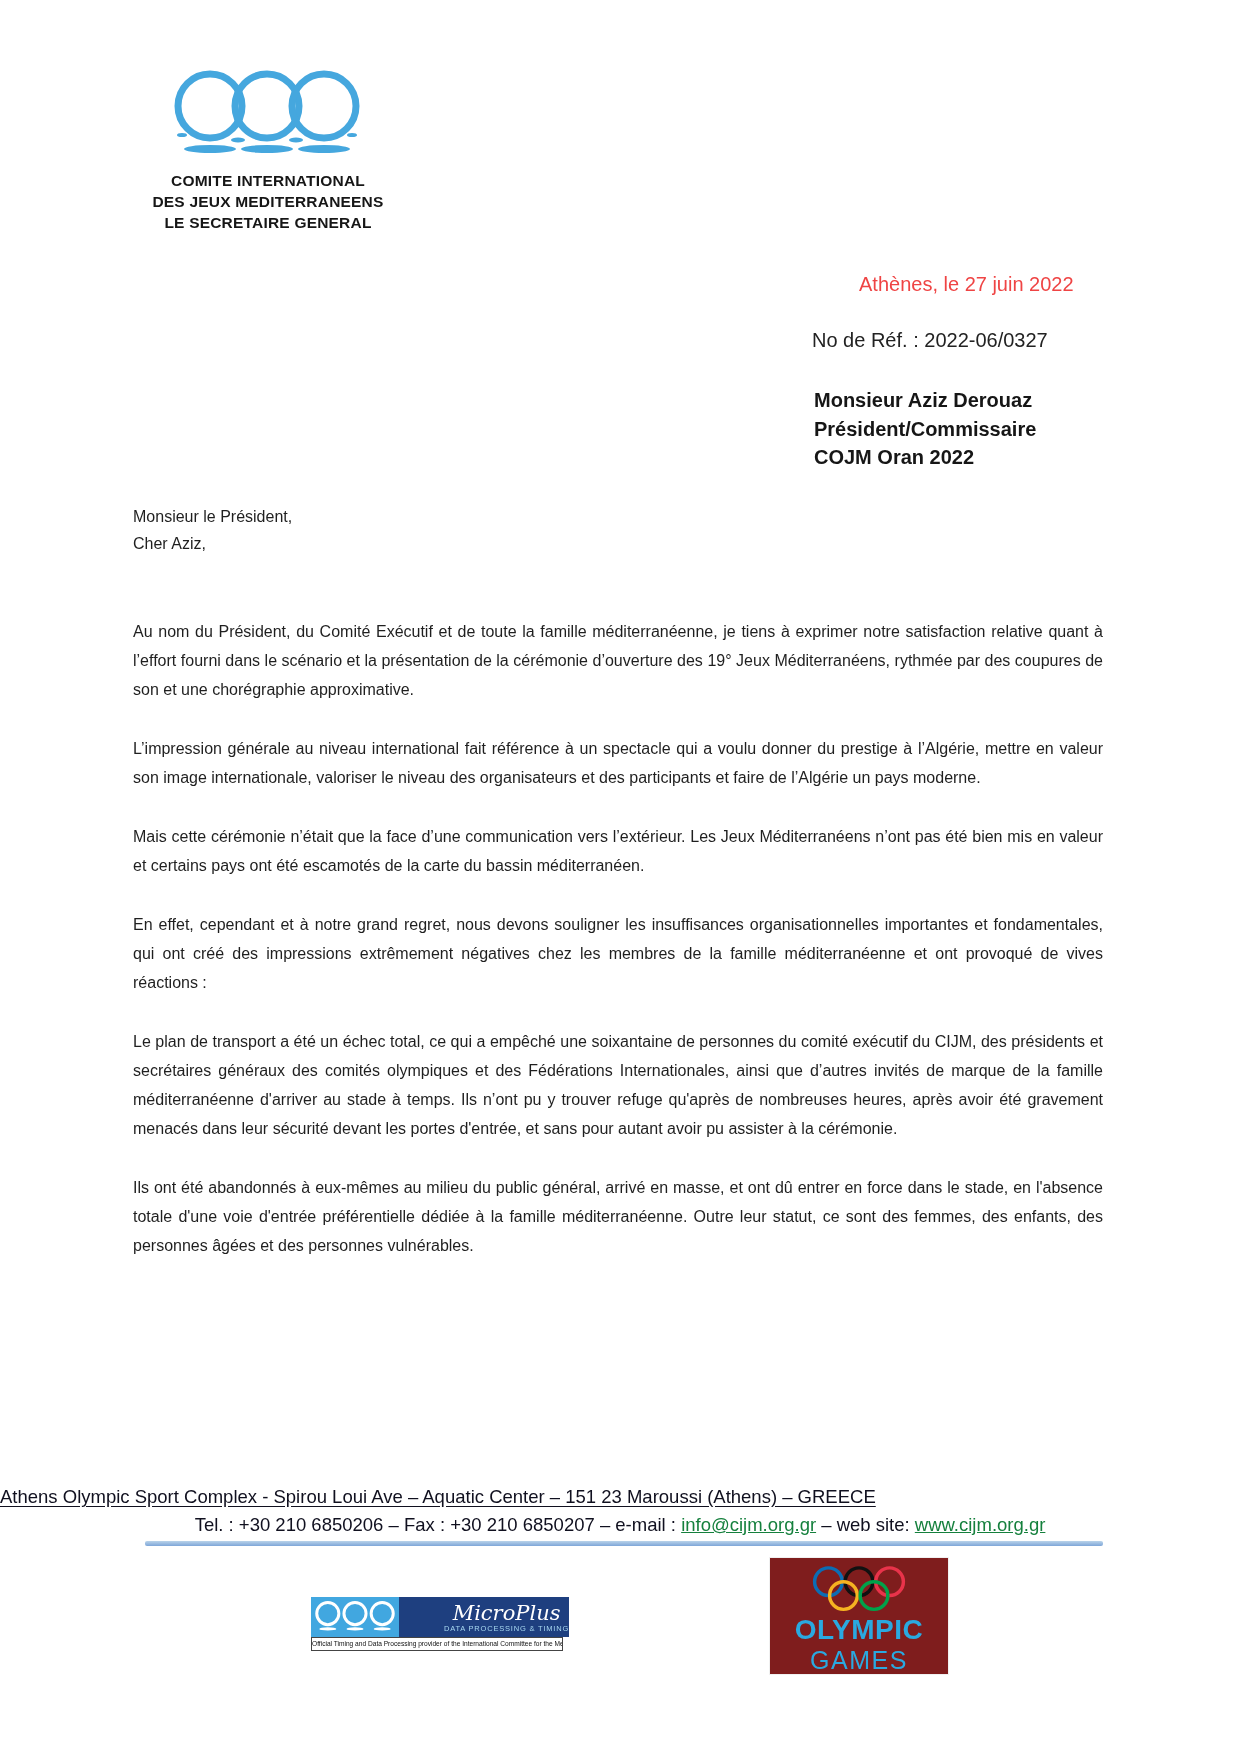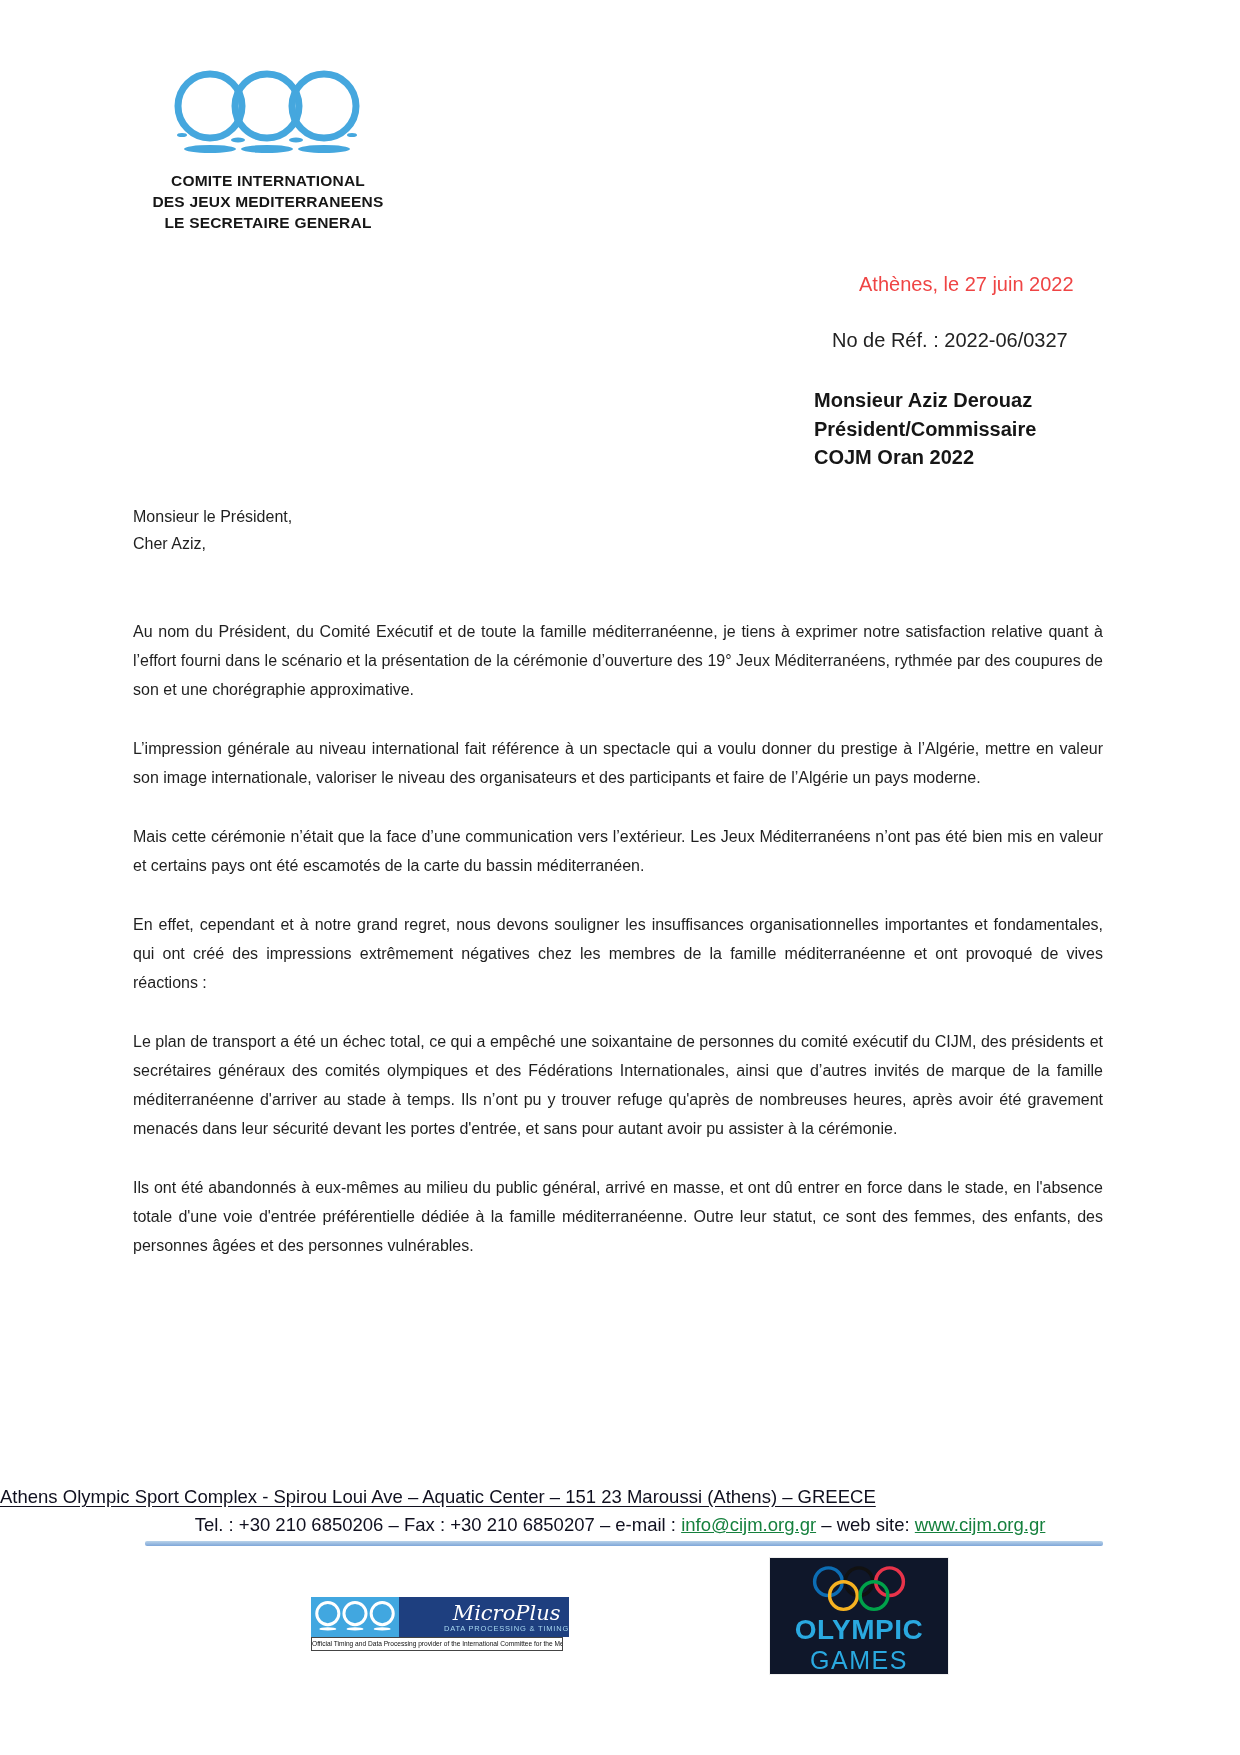--- a/index.html
+++ b/index.html
@@ -13,21 +13,21 @@
   }
   
   .cijm-logo{position:absolute;left:172px;top:68px;width:190px;height:92px;}
   .org-name{
     position:absolute;left:118px;top:170px;width:300px;
     text-align:center;font-weight:bold;font-size:15.5px;line-height:21px;
     color:#161616;letter-spacing:0.2px;
   }
   
   .date-line{position:absolute;left:859px;top:273px;font-size:20px;color:#ef4444;}
-  .ref-line{position:absolute;left:812px;top:329px;font-size:20px;color:#222;margin-left:20px;}
+  .ref-line{position:absolute;left:812px;top:329px;font-size:20px;color:#222;}
   .recipient{
     position:absolute;left:814px;top:386px;
     font-size:20px;font-weight:bold;line-height:28.5px;color:#161616;
   }
   
   .letter-body{
     position:absolute;left:133px;top:503px;width:970px;
     font-size:16px;line-height:29px;color:#1f1f1f;
   }
   .salutation{margin:0 0 60px 0;line-height:27px;}
@@ -63,21 +63,21 @@
   .mp-sub{
     font-size:7.5px;letter-spacing:0.8px;color:#a8d8f0;white-space:nowrap;line-height:9px;
   }
   .mp-tagline{
     width:250px;height:12px;border:1px solid #444;background:#fff;
     font-size:6.6px;line-height:12px;text-align:center;color:#111;
     white-space:nowrap;overflow:hidden;
   }
   .olympic{
     position:absolute;left:769px;top:1557px;width:178px;height:116px;
-    background:#0f172a;border:1px solid #f0f0f0;
+    background:#7f1d1d;border:1px solid #f0f0f0;
     display:flex;flex-direction:column;align-items:center;
   }
   .olympic-rings{margin-top:7px;}
   .oly-line1{font-size:28px;font-weight:bold;color:#2aa9e0;letter-spacing:0.5px;line-height:32px;}
   .oly-line2{font-size:25px;font-weight:normal;color:#2aa9e0;letter-spacing:1.5px;line-height:28px;}
 </style>
 </head>
 <body>
 
 <div class="page">

